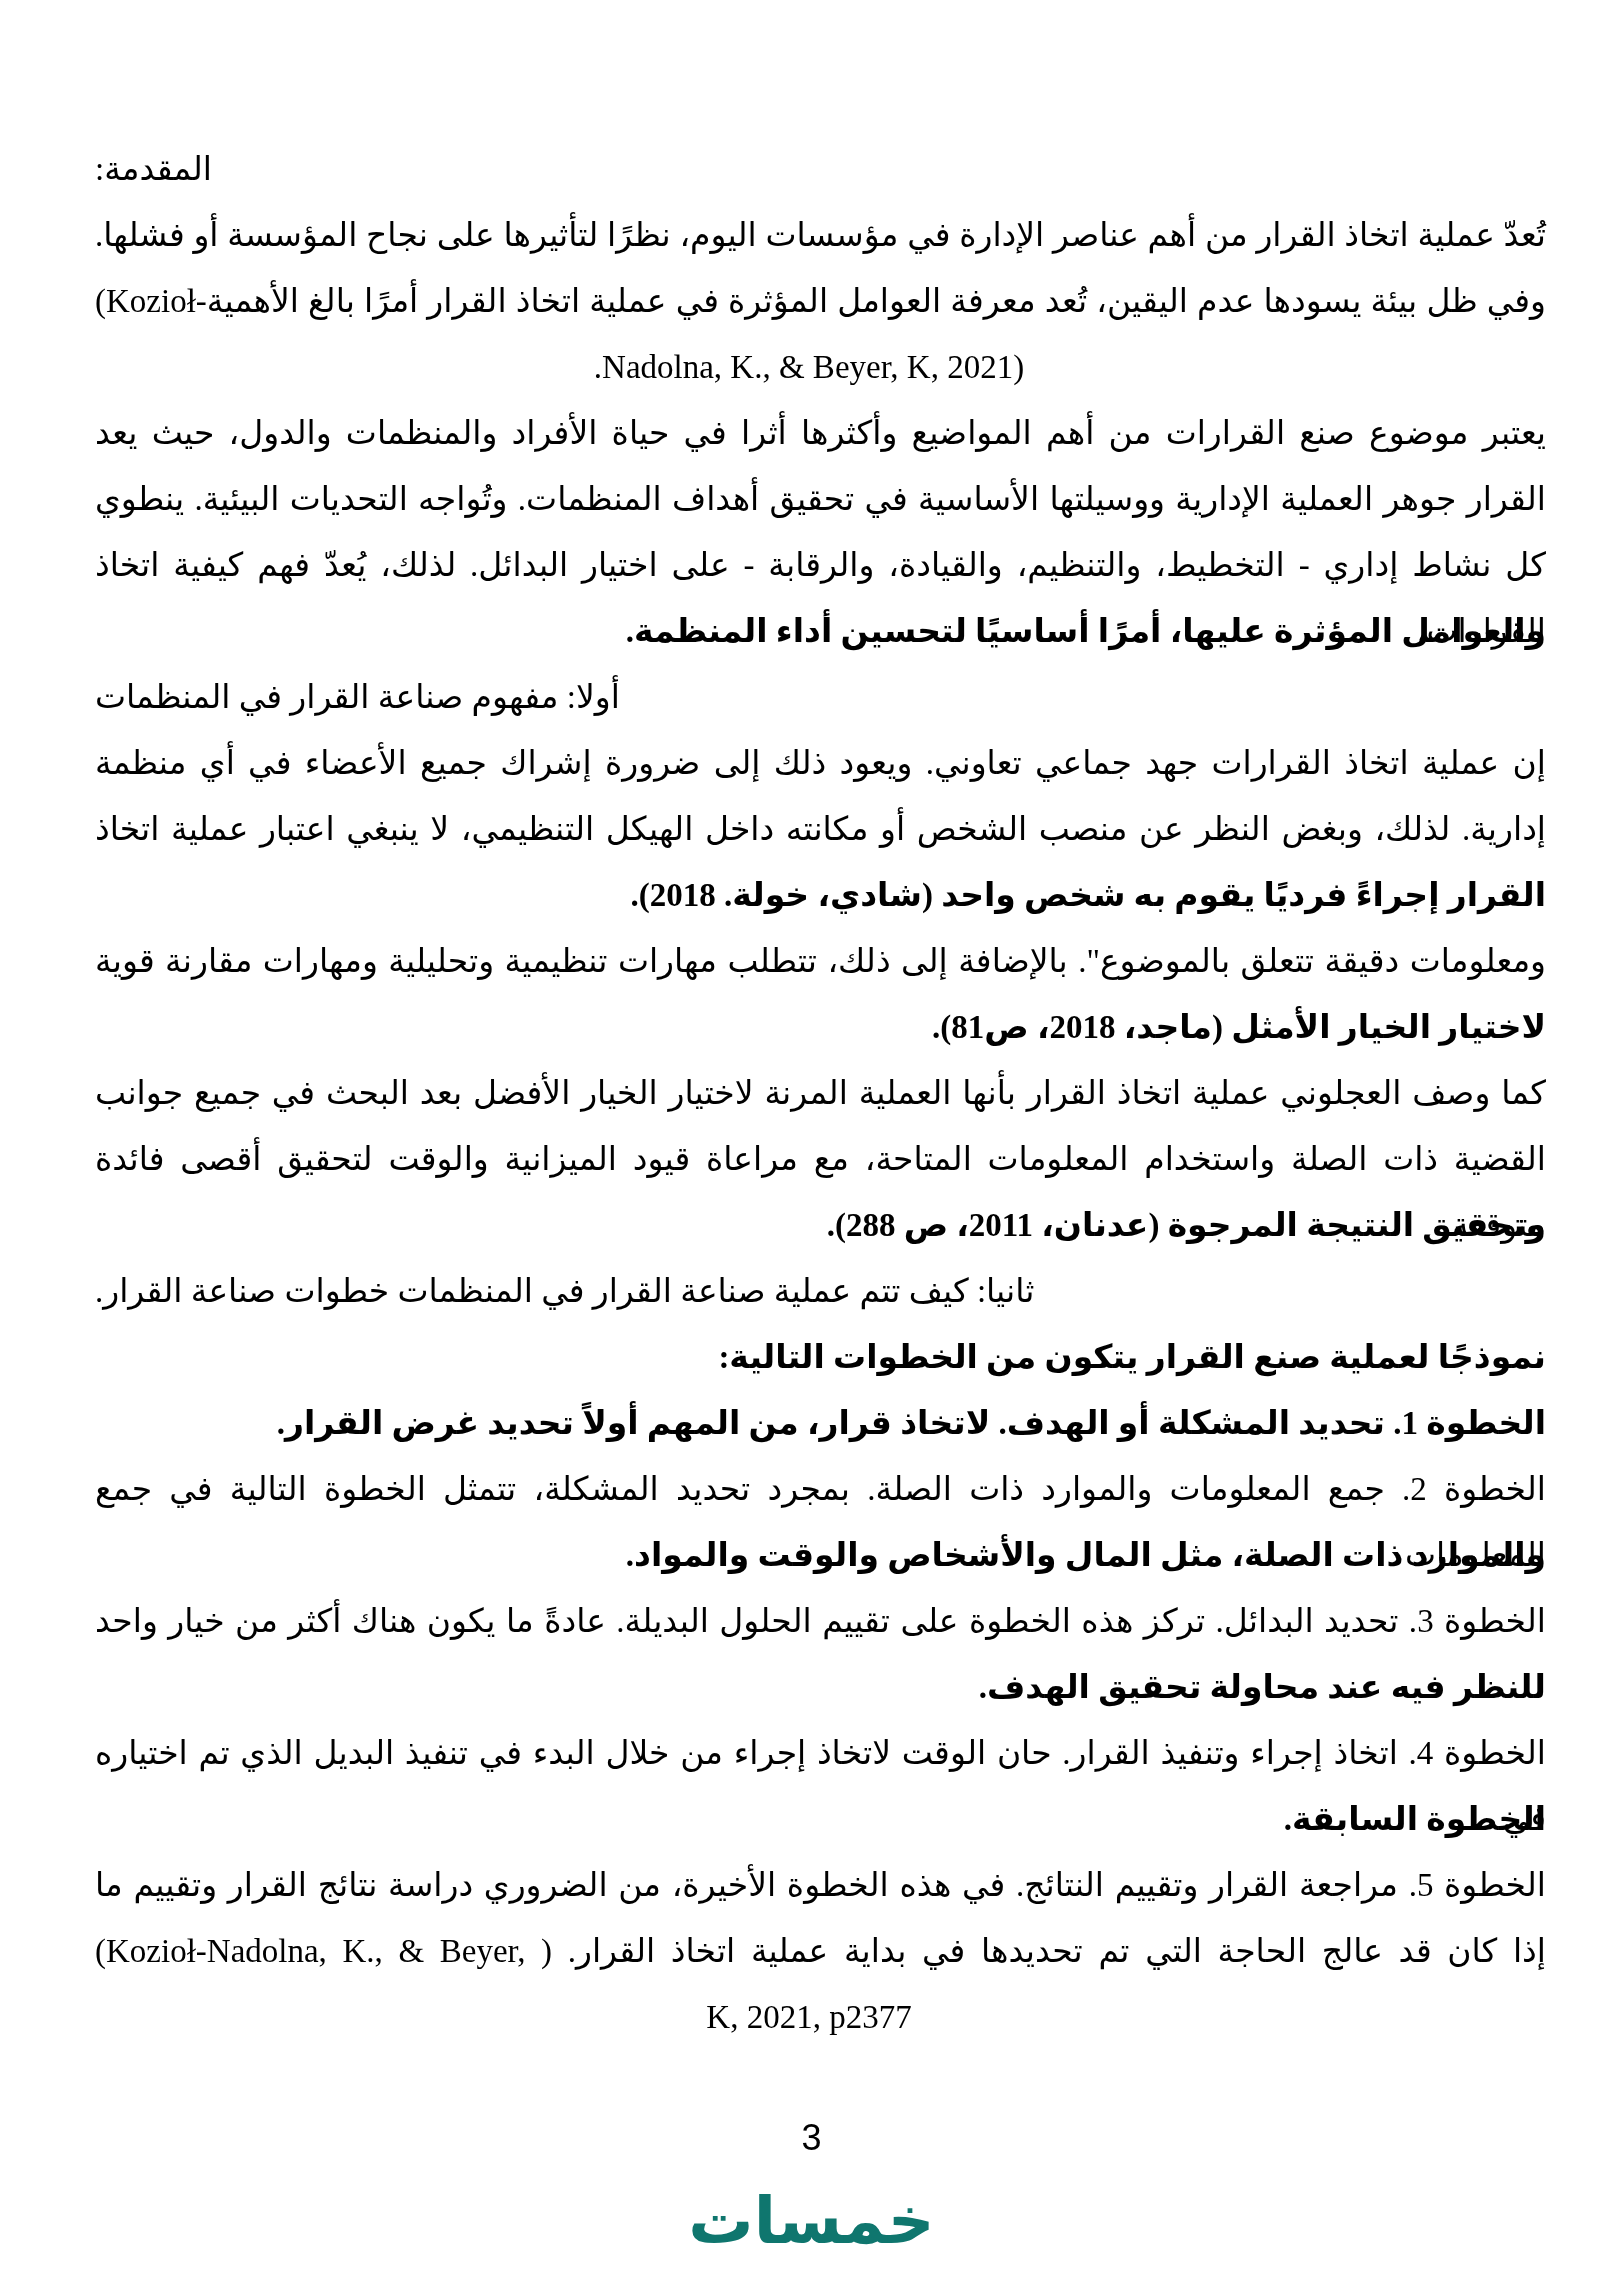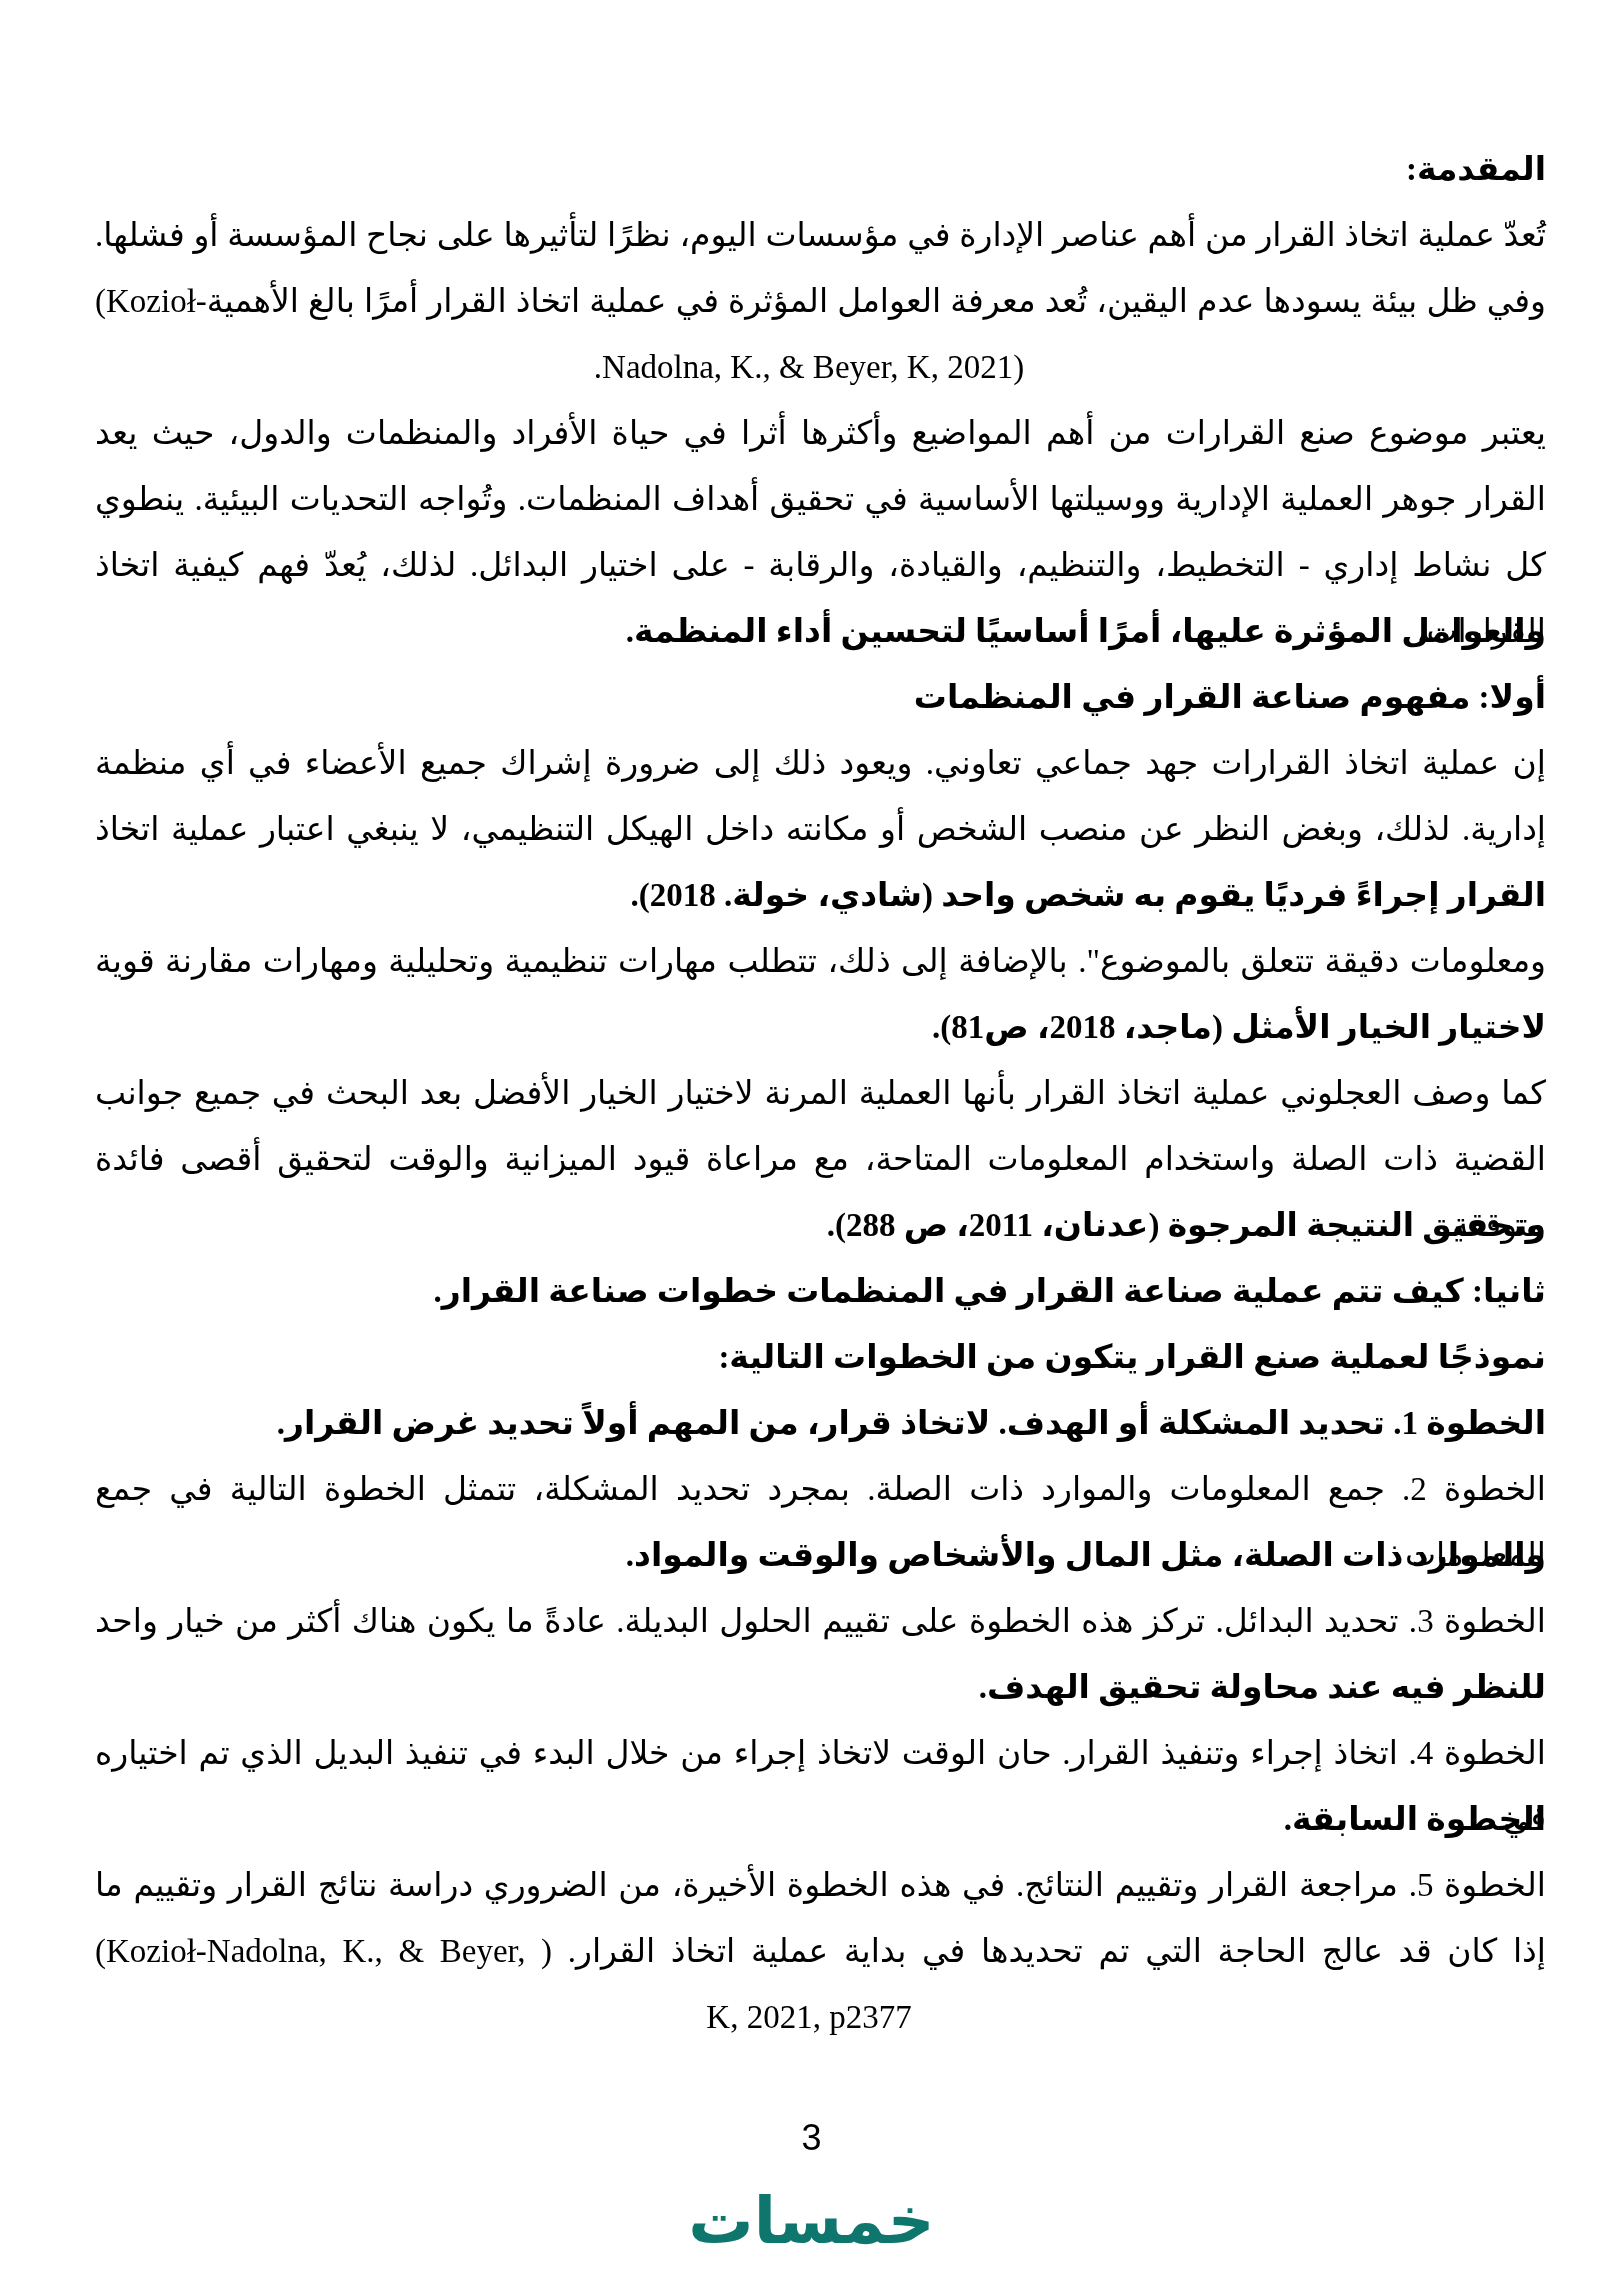--- a/index.html
+++ b/index.html
@@ -26,22 +26,22 @@
   .line {
     direction: rtl;
     font-size: 33px;
     line-height: 66px;
     height: 66px;
     white-space: normal;
     overflow: visible;
     text-align: right;
   }
   .line.heading {
-    font-weight: bold;
-    text-align: right;
+    font-weight: normal;
+    text-align: left;
   }
   .line.justify {
     text-align: justify;
     text-align-last: justify;
   }
   .line.right {
     text-align: right;
     font-weight: bold;
   }
   .line.cite-right {

